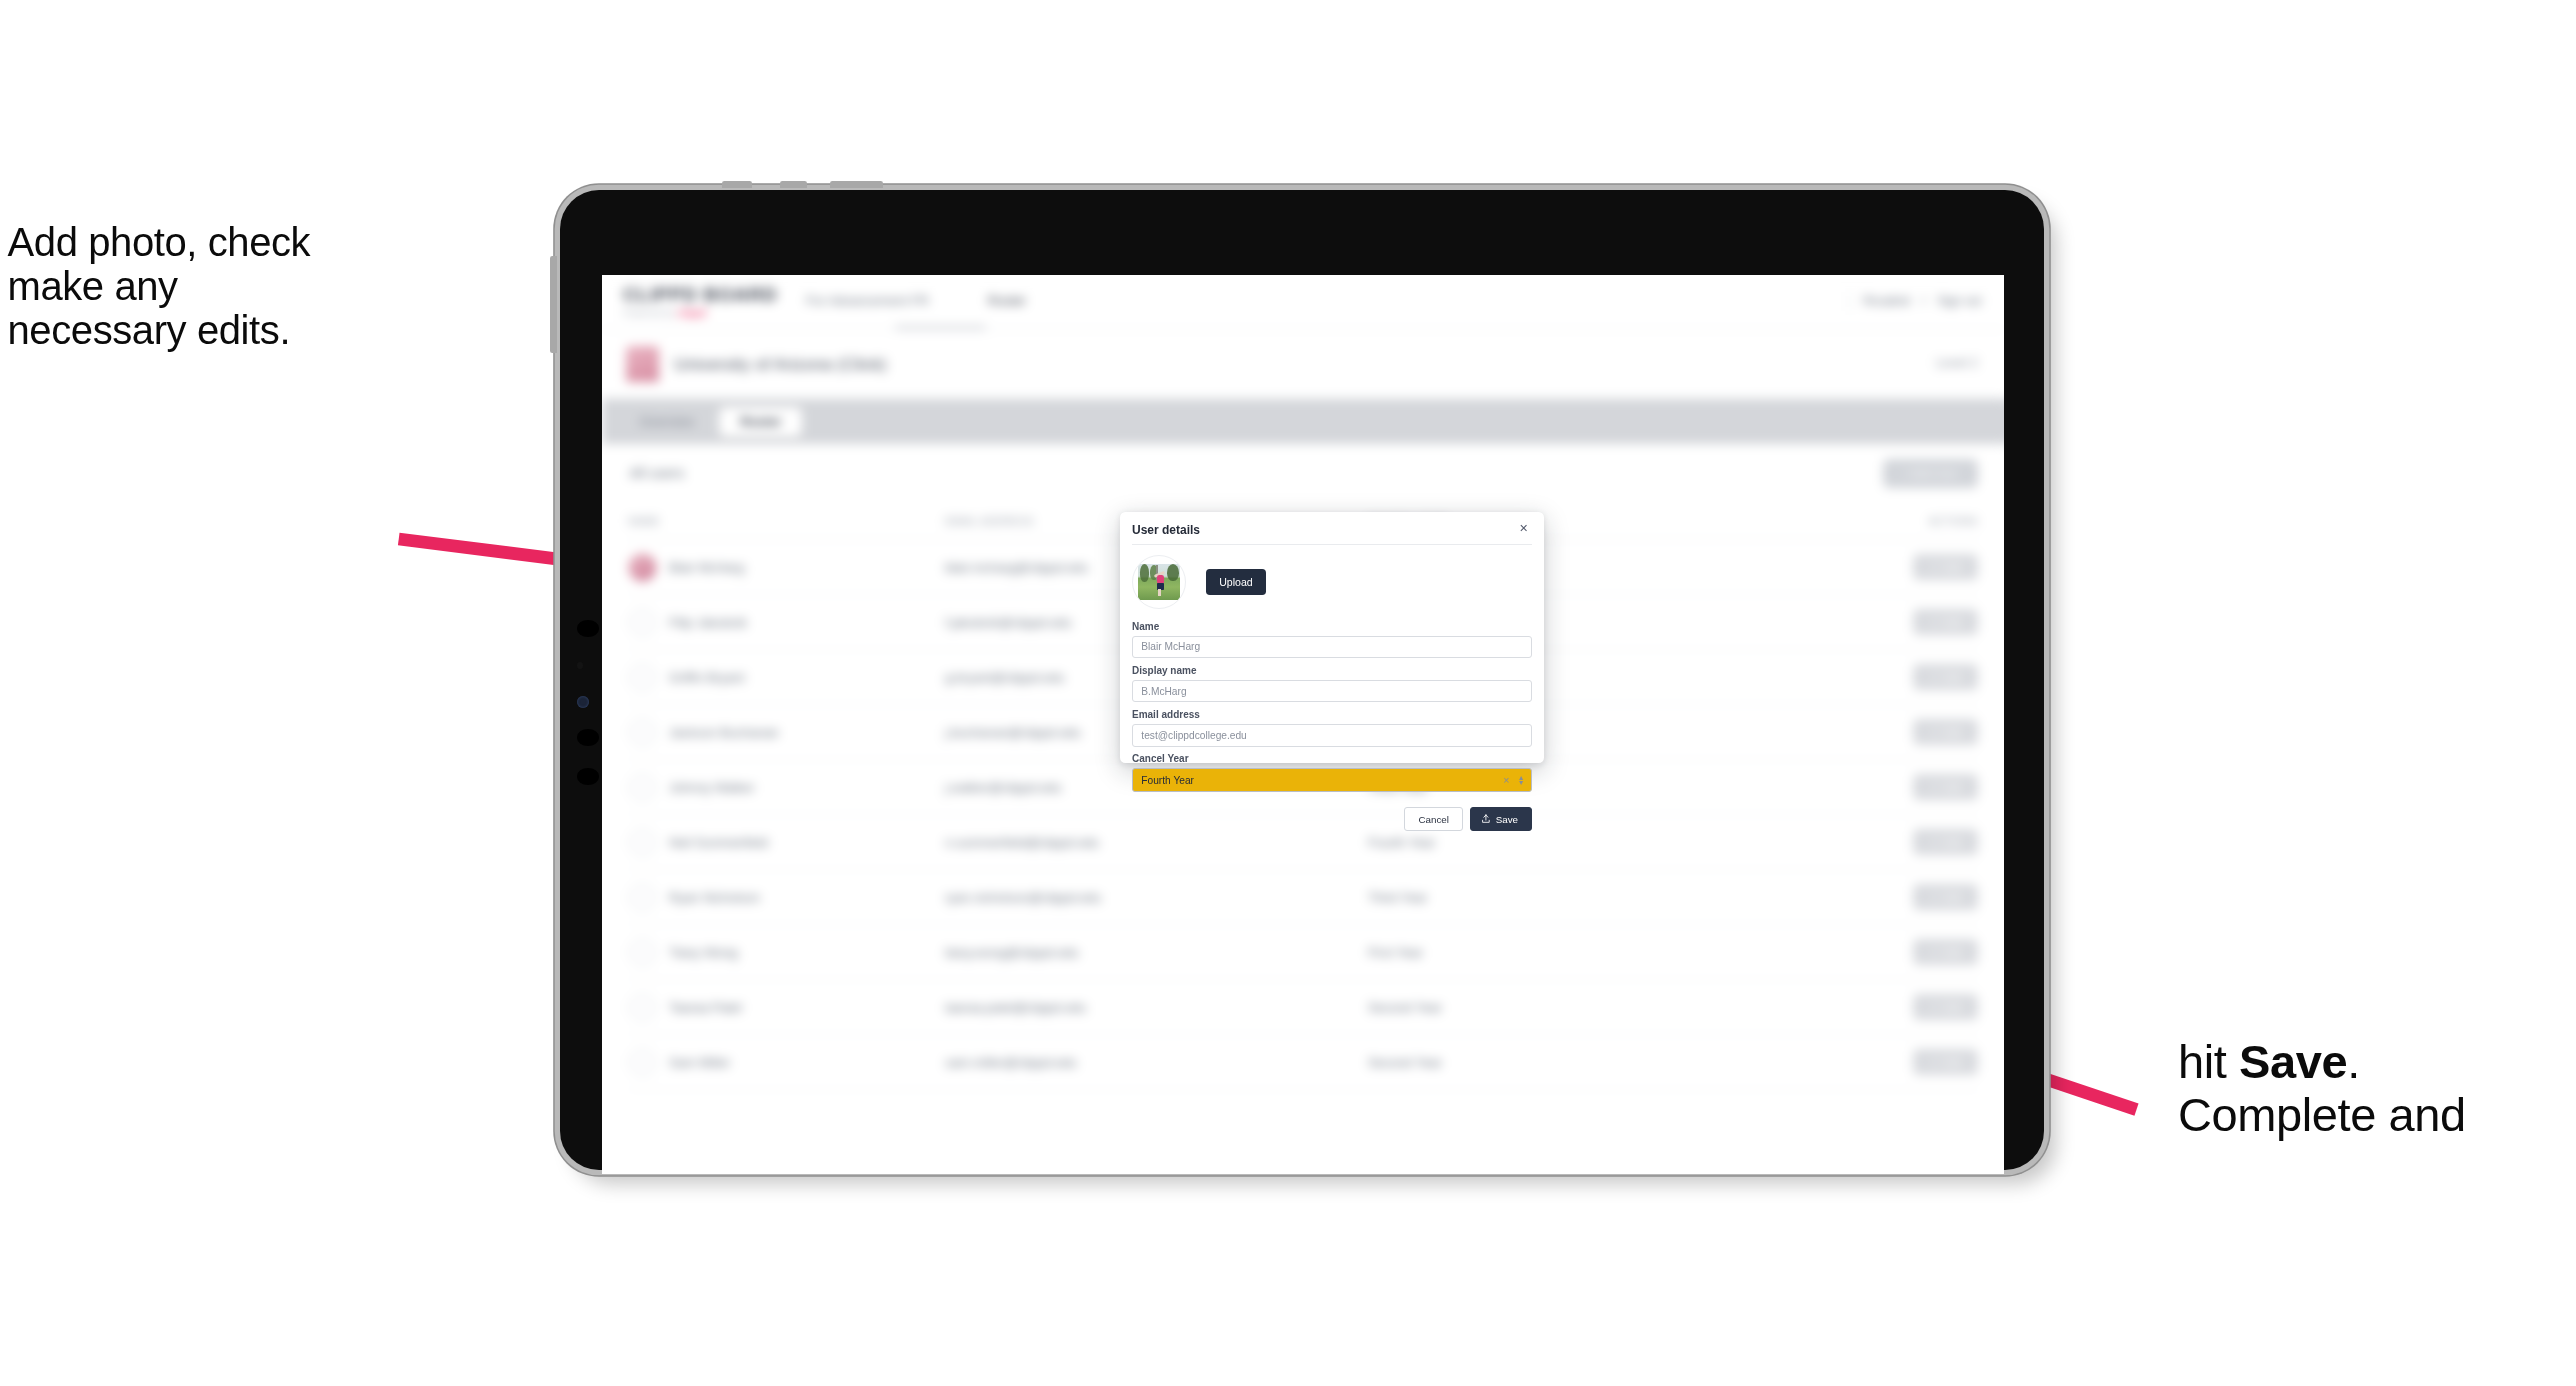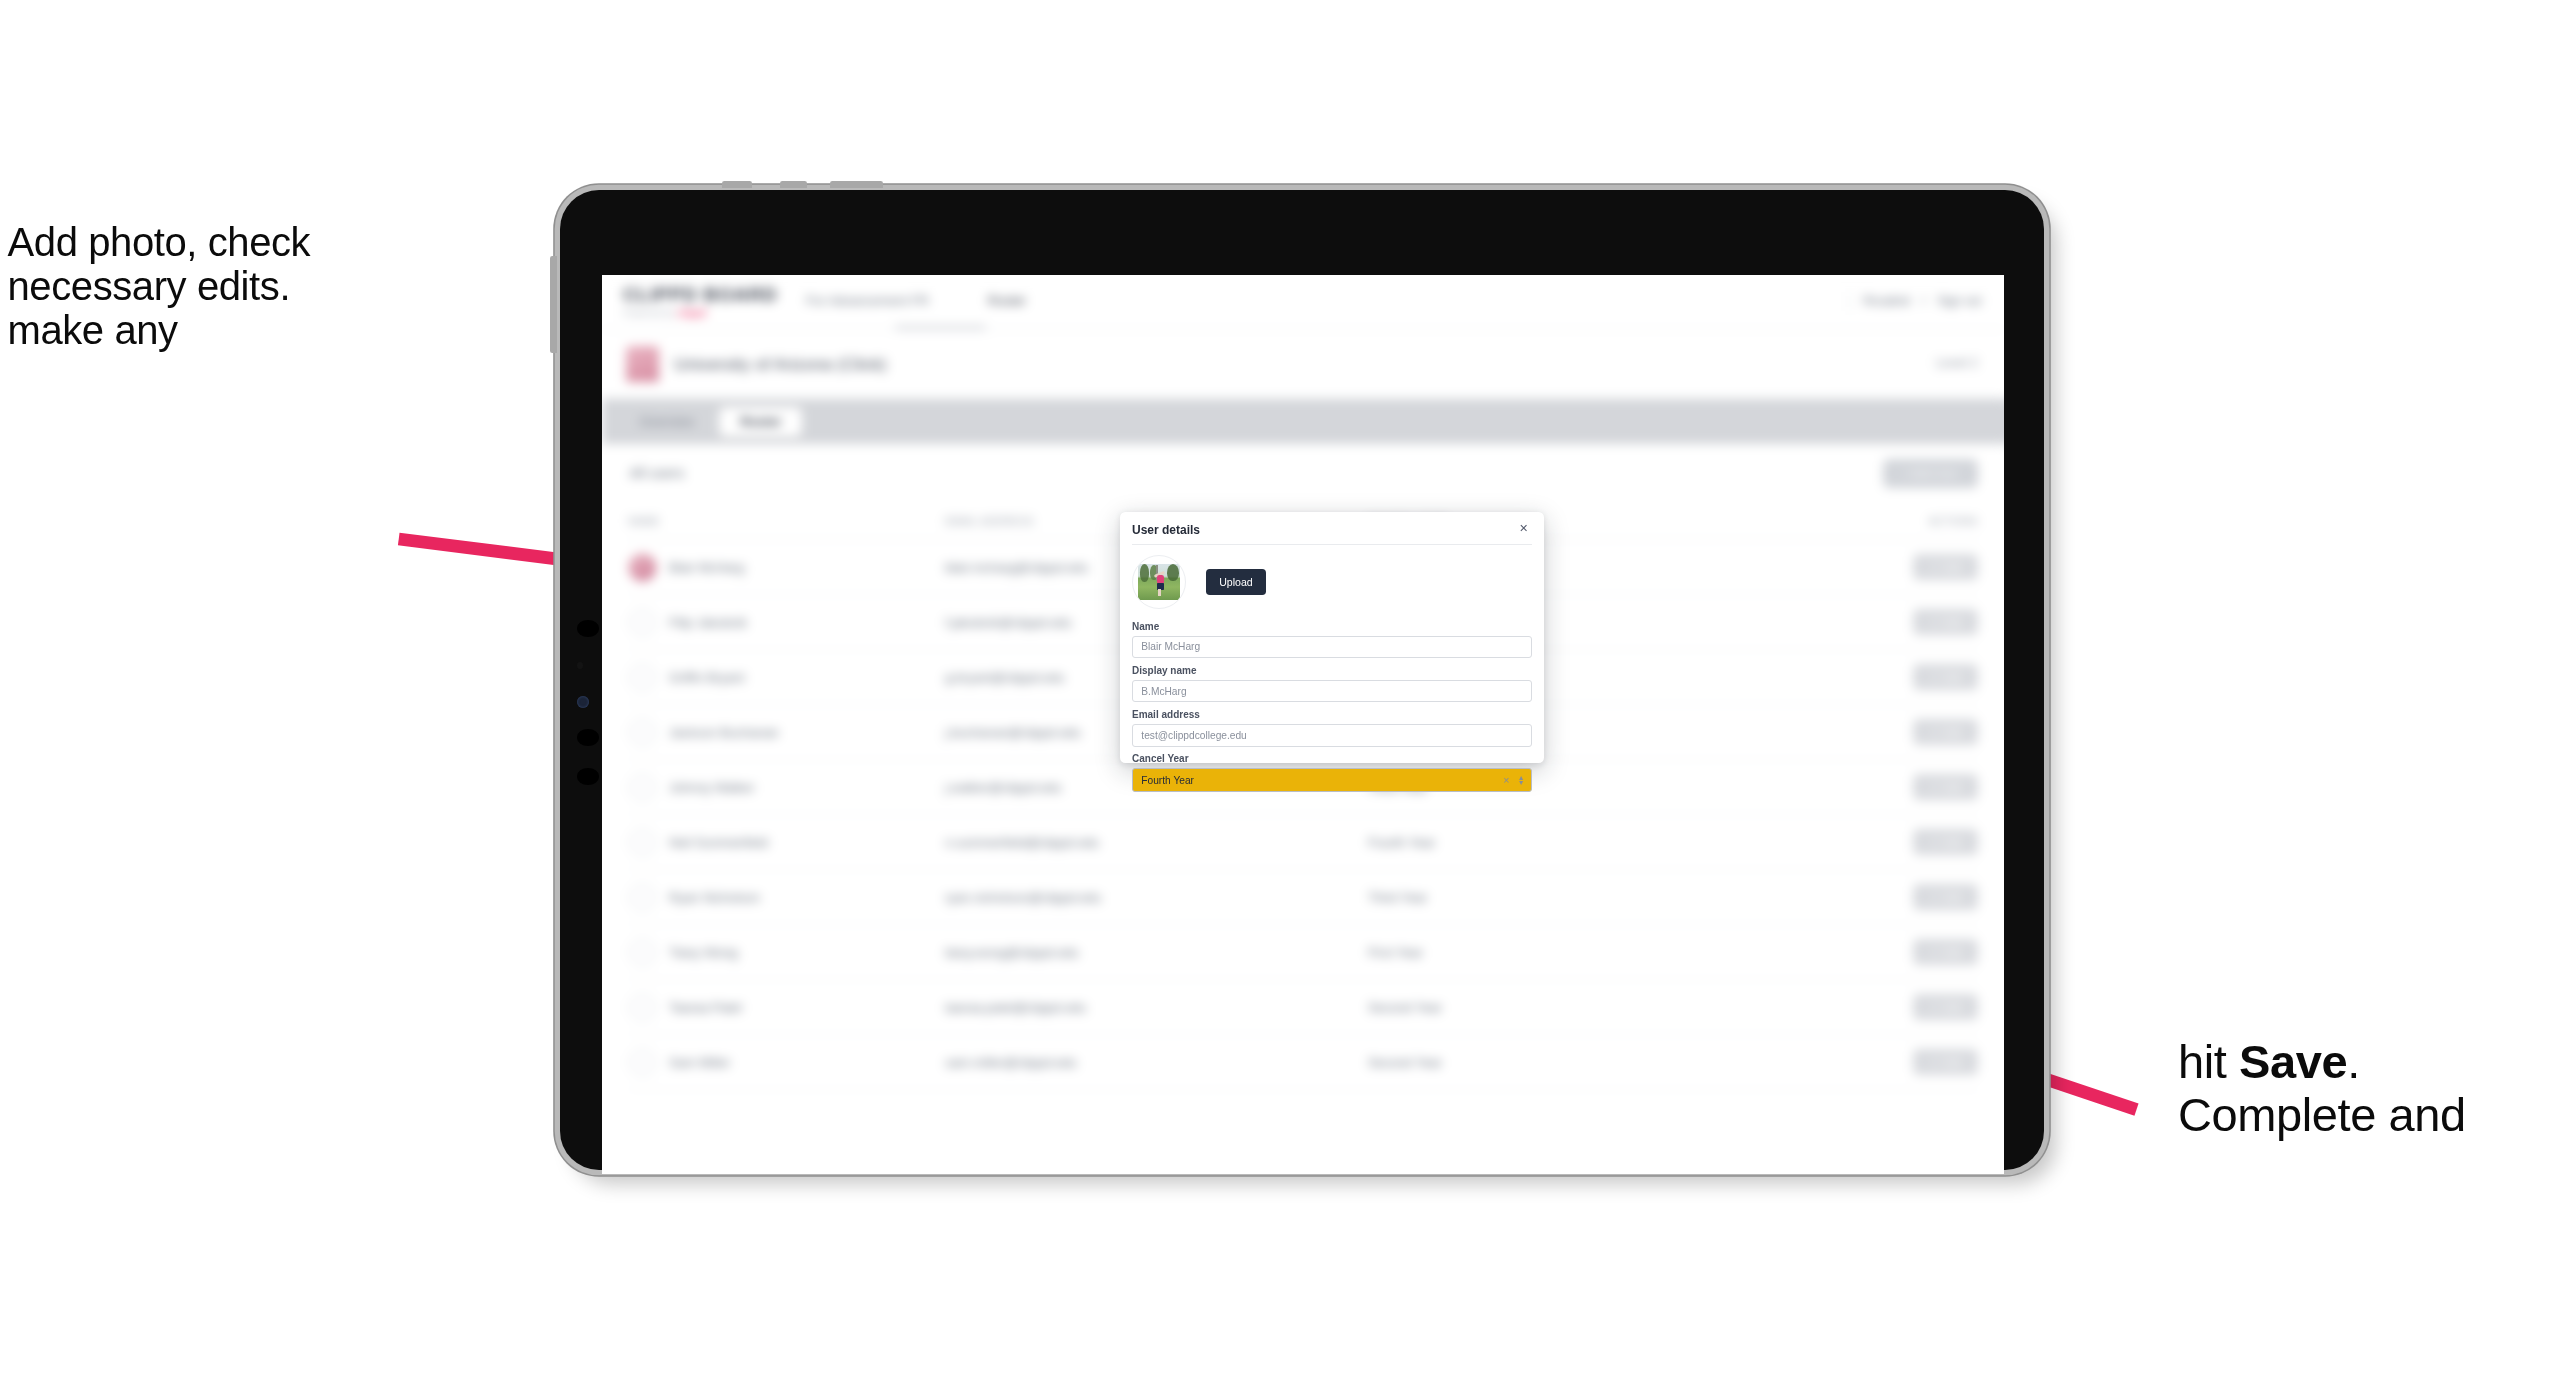--- a/index.html
+++ b/index.html
@@ -491,22 +491,22 @@
     display: inline-flex;
     align-items: center;
     gap: 5.3px;
   }
 </style>
 </head>
 <body>
 
 <div class="caption" id="caption-left">
   <span class="line">Add photo, check</span>
+  <span class="line">make any</span>
   <span class="line">necessary edits.</span>
-  <span class="line">make any</span>
 </div>
 
 <div class="caption" id="caption-right">
   <span class="line"><span>hit </span><b>Save</b><span>.</span></span>
   <span class="line">Complete and</span>
 </div>
 
 <svg id="arrows" viewBox="0 0 3412 1836">
   <g>
     <path d="M 528 714 L 1352 818" stroke="#E8265F" stroke-width="17" fill="none" stroke-linecap="butt"></path>
@@ -786,17 +786,27 @@
               <span class="sel-clear">×</span>
               <span class="sel-caret">
                   <span>▲</span>
                   <span>▼</span>
                 </span>
             </div>
           </div>
         </div>
       </div>
 
+      <div class="modal-actions">
+        <button class="btn-cancel">Cancel</button>
+        <button class="btn-save">
+          <svg width="9.8" height="9.8" viewBox="0 0 16 16">
+            <path d="M8 1.6 L4.6 5.3 M8 1.6 L11.4 5.3 M8 1.6 L8 10" stroke="#ffffff" stroke-width="1.4" fill="none" stroke-linecap="round"></path>
+            <path d="M2.6 10.2 L2.6 13.6 L13.4 13.6 L13.4 10.2" stroke="#ffffff" stroke-width="1.4" fill="none" stroke-linecap="round" stroke-linejoin="round"></path>
+          </svg>
+          <span>Save</span>
+        </button>
+      </div>
     </div>
 
   </div>
 </div>
 
 
 </body></html>

